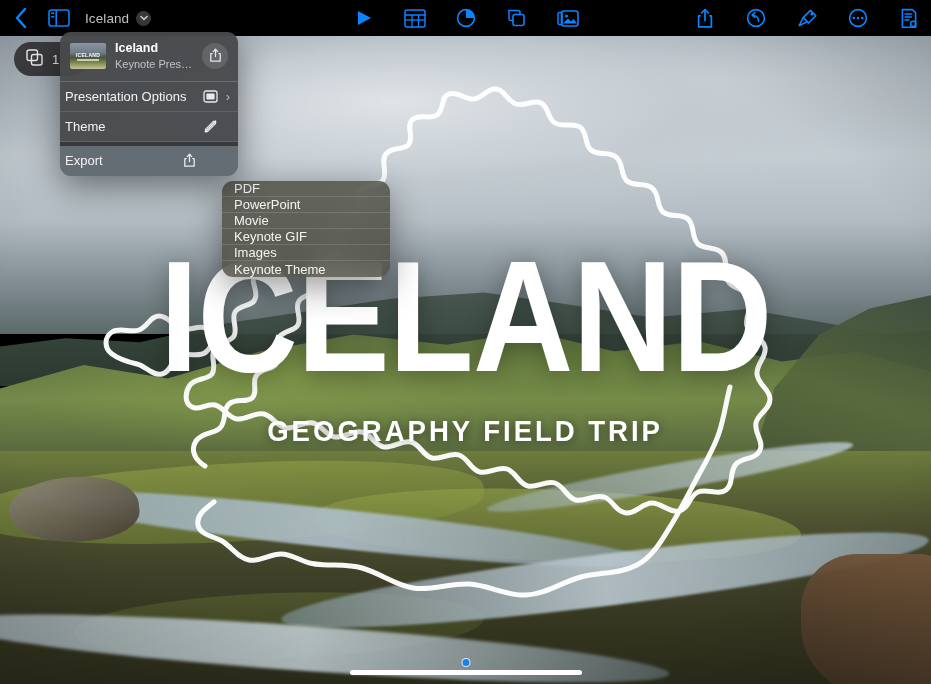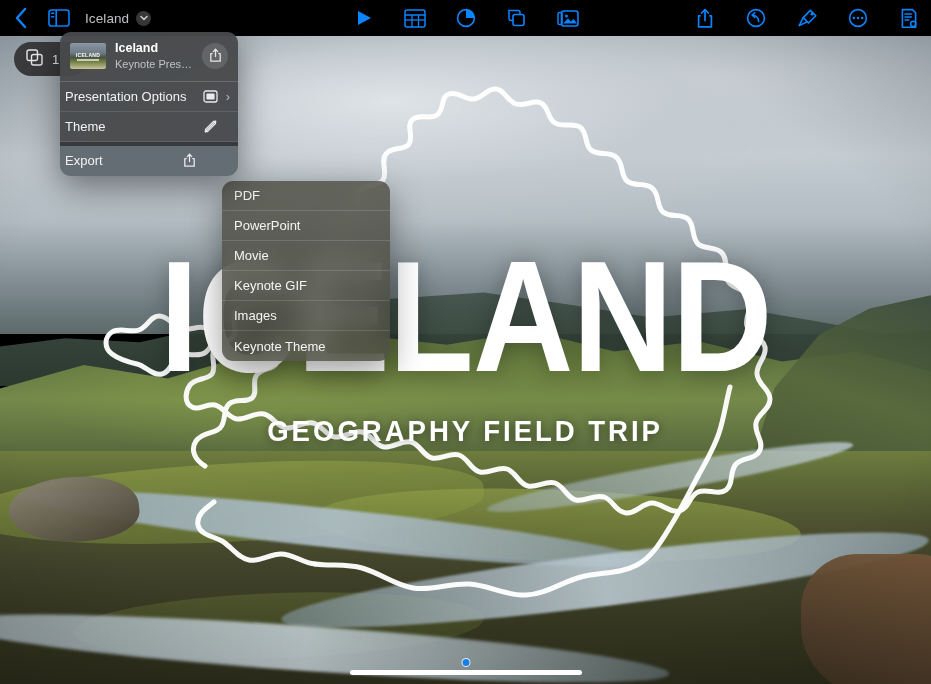--- a/index.html
+++ b/index.html
@@ -216,21 +216,21 @@
 
   
   .sub-menu {
     position:absolute; left:222px; top:181px; width:168px; z-index:55;
     background:rgba(74,74,62,.80);
     backdrop-filter:blur(14px);
     border-radius:11px; overflow:hidden;
     box-shadow:0 10px 34px rgba(0,0,0,.40);
   }
   .sub-item {
-    height:30px; display:flex; align-items:center;
+    height:16px; display:flex; align-items:center;
     padding:0 12px; font-size:13px; color:#f4f4f2;
     border-bottom:.5px solid rgba(255,255,255,.13);
   }
   .sub-item:last-child { border-bottom:none; }
 
   
   .home-bar {
     position:absolute; left:50%; transform:translateX(-50%);
     bottom:9px; width:232px; height:5px;
     background:#ffffff; border-radius:3px; z-index:70;

